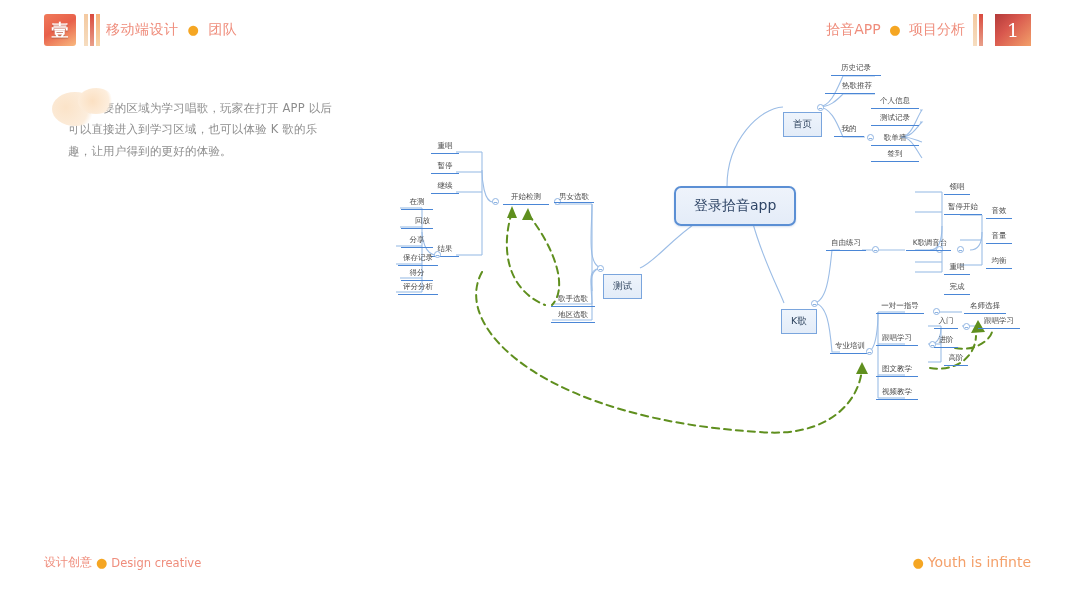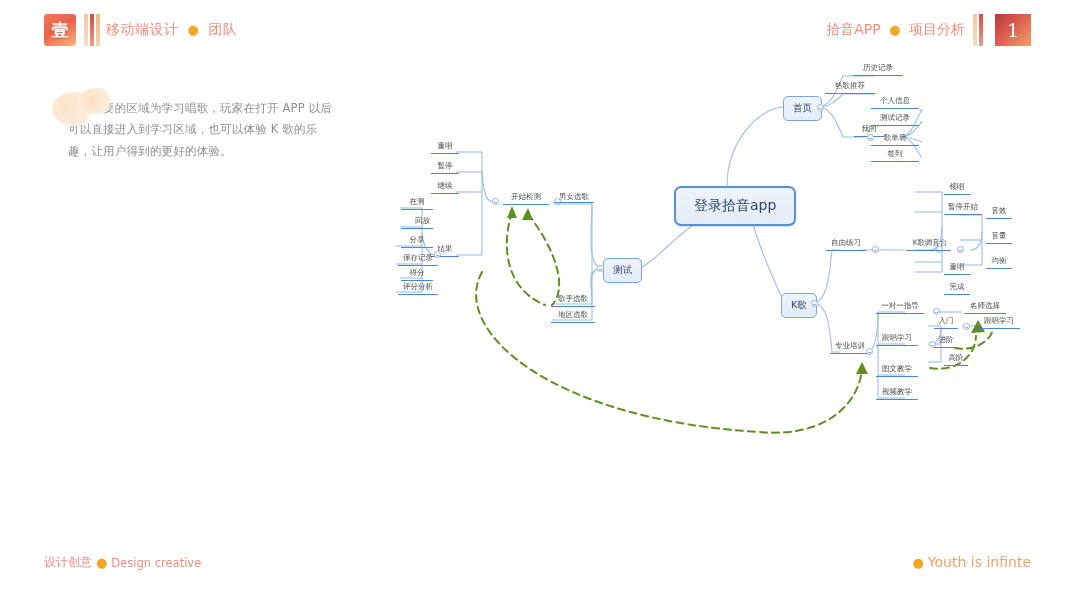--- a/index.html
+++ b/index.html
@@ -83,23 +83,23 @@
   }
   
   .node.root {
     border: 2px solid #5b8fd4; border-radius: 7px;
     background: linear-gradient(180deg,#eef3fb 0%, #e4ecf8 100%);
     font-size: 14px; padding: 9px 18px; color: #2f4566;
     box-shadow: 0 1px 2px rgba(90,130,190,.25);
   }
   
   .node.lvl1 {
-    border: 1px solid #7aa5dd; border-radius: 5px;
+    border: 1px solid #7aa5dd; border-radius: 0;
     background: linear-gradient(180deg,#eef4fc 0%, #e3ecf8 100%);
-    font-size: 9.5px; padding: 5px 9px; color: #30455f;
+    font-size: 9.5px; padding: 5px 9px; color: #30455f; margin-top: 16px;
   }
   
   .node.leaf {
     font-size: 7.5px; color: #4a4a4a; padding: 0 3px 2px 3px;
     border-bottom: 1.6px solid #4a86d6; text-align: center;
   }
 
   
   .knob {
     position: absolute; width: 7px; height: 7px; border-radius: 50%;
@@ -272,27 +272,27 @@
   <div class="node lvl1" style="left:603px; top:258px;">
     <span>测试</span>
   </div>
   <span class="knob" style="left:597px; top:265px;"></span>
 
   <div class="node lvl1" style="left:781px; top:293px;">
     <span>K歌</span>
   </div>
   <span class="knob" style="left:811px; top:300px;"></span>
 
-  <div class="node leaf" style="left:853px; top:63px; width:50px;">
+  <div class="node leaf" style="left:831px; top:63px; width:50px;">
     <span>历史记录</span>
   </div>
-  <div class="node leaf" style="left:825px; top:81px; width:50px;">
+  <div class="node leaf" style="left:825px; top:81px; width:50px;text-align:right;">
     <span>热歌推荐</span>
   </div>
-  <div class="node leaf" style="left:834px; top:124px; width:30px;margin-left:20px;">
+  <div class="node leaf" style="left:834px; top:124px; width:30px;">
     <span>我的</span>
   </div>
   <span class="knob" style="left:867px; top:134px;"></span>
 
   <div class="node leaf" style="left:871px; top:96px; width:48px;">
     <span>个人信息</span>
   </div>
   <div class="node leaf" style="left:871px; top:113px; width:48px;">
     <span>测试记录</span>
   </div>

